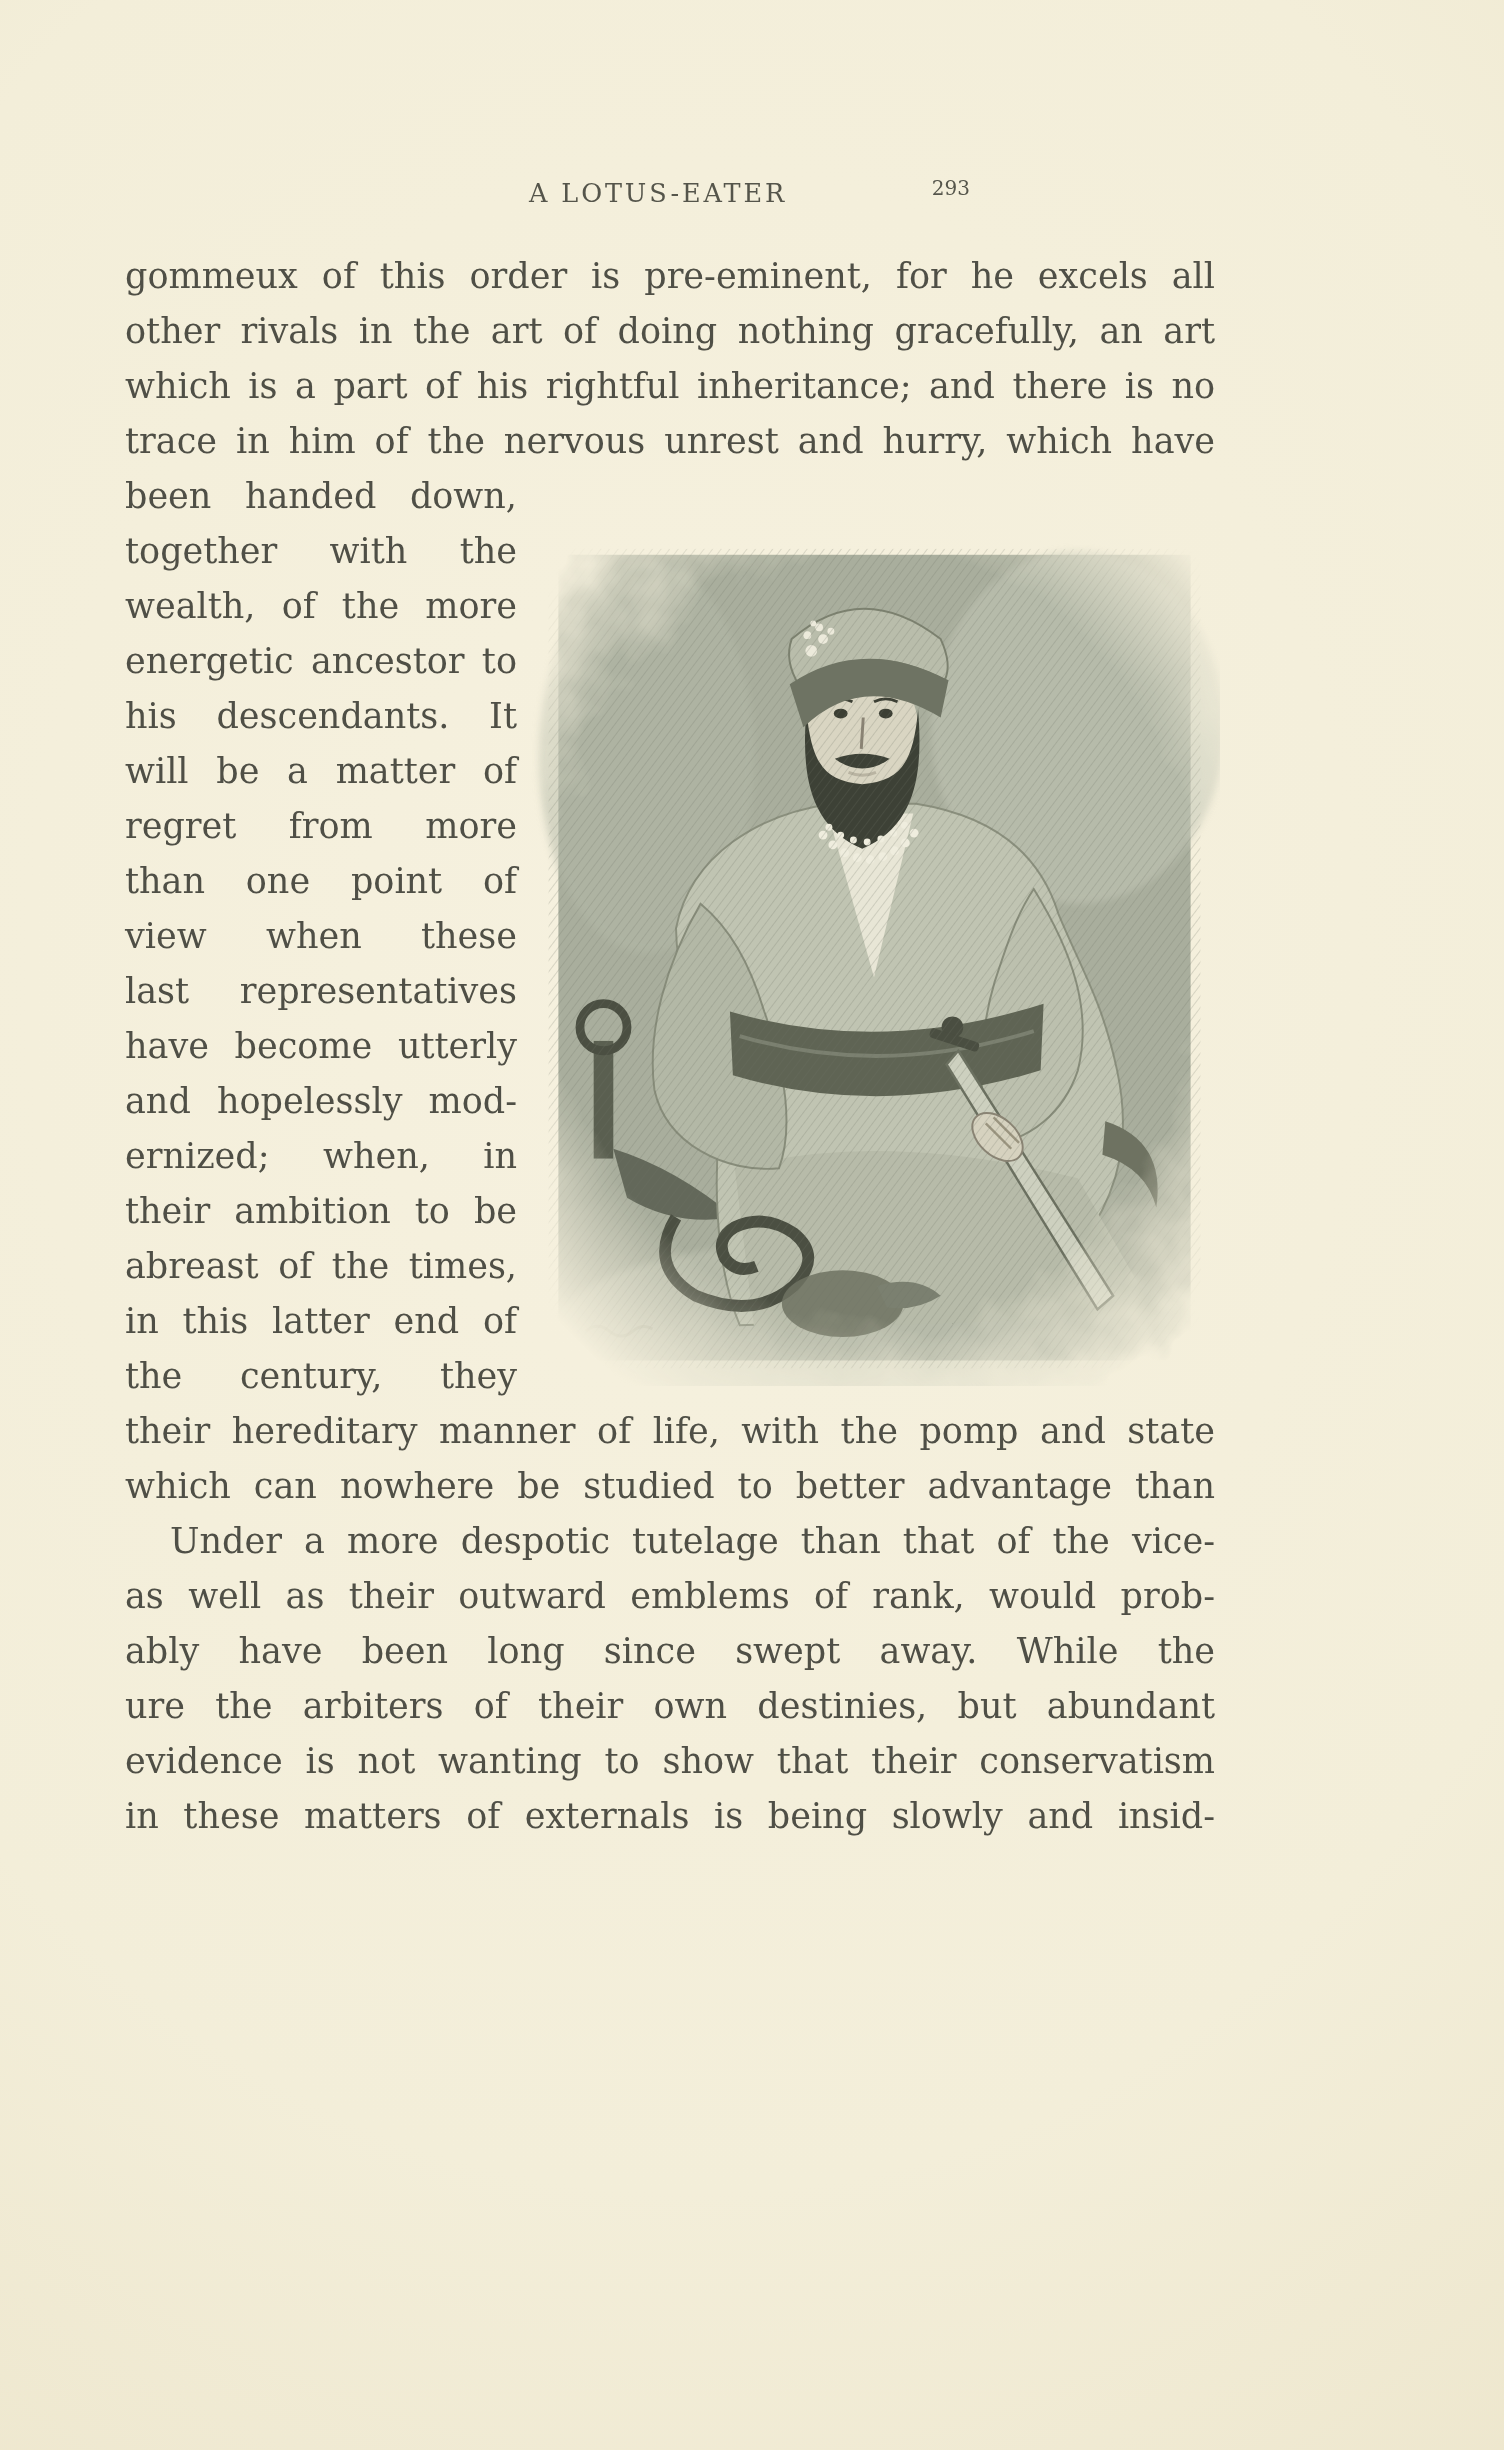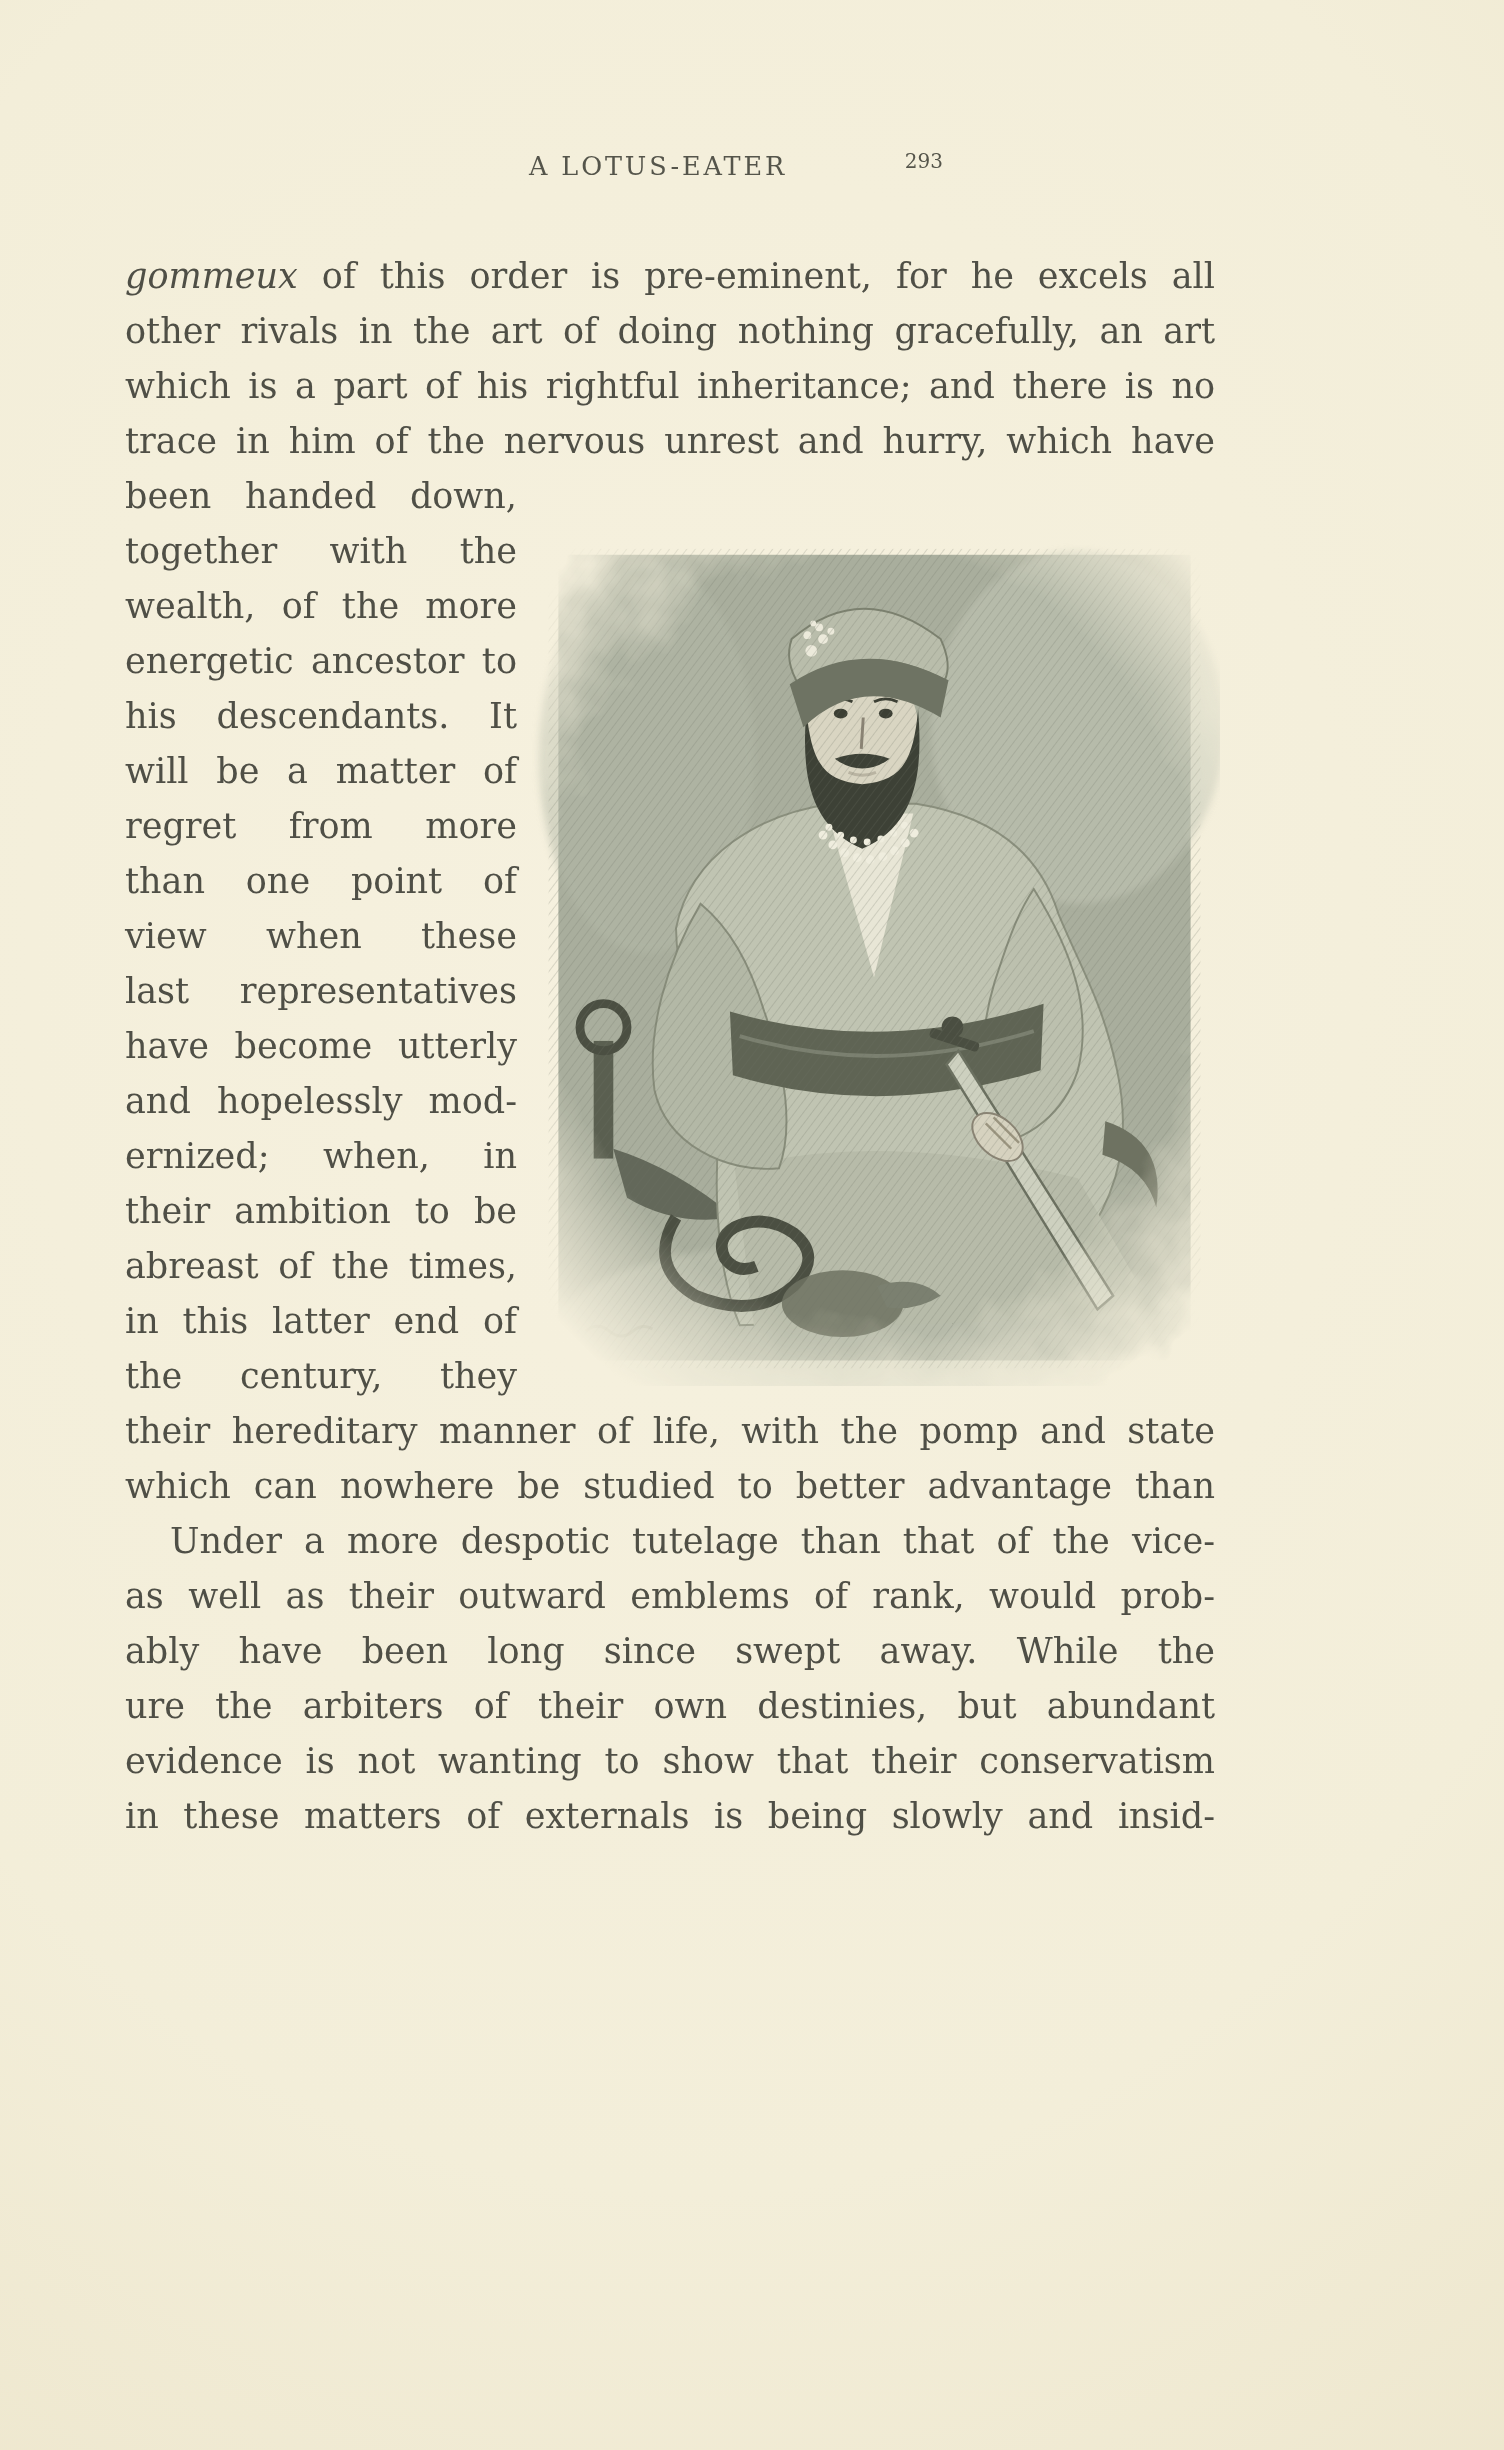--- a/index.html
+++ b/index.html
@@ -5,21 +5,21 @@
   html,body{margin:0;padding:0;}
   .page{
     position:relative;
     width:1505px;height:2450px;
     background:
       radial-gradient(ellipse 120% 90% at 46% 40%, #f6f1df 0%, #f3eed9 55%, #eae2c6 100%);
     font-family:"DejaVu Serif","Liberation Serif",serif;
     color:#4f4f46;
     overflow:hidden;
   }
-  .running-head{position:absolute;top:151px;left:0;width:1234px;height:39px;}
+  .running-head{position:absolute;top:178px;left:0;width:1234px;height:39px;padding-left:27px;}
   .head-title{
     position:absolute;left:529px;top:0;
     font-size:25.5px;letter-spacing:2.9px;color:#55554b;
   }
   .page-number{
     position:absolute;right:291px;top:-2px;
     font-size:20px;color:#55554b;
   }
   .textblock{
     position:absolute;top:249px;left:125px;width:1090px;
@@ -32,21 +32,21 @@
     text-align-last:justify;
     white-space:normal;
   }
   .ln.last{
     text-align:left;
     -moz-text-align-last:left;
     text-align-last:left;
   }
   .ln.indent{ text-indent:45px; }
   .narrow{ width:392px; }
-  .italic{ font-style:italic; }
+  .italic{ }
   .figure{
     position:absolute;left:529px;top:541px;width:691px;height:845px;
   }
   .figure svg{width:100%;height:100%;display:block;}
   .fig-caption{
     position:absolute;left:534px;top:1392px;width:647px;
     text-align:center;
     font-size:19.6px;letter-spacing:3.9px;word-spacing:9.8px;
     color:#5c5c50;
   }

